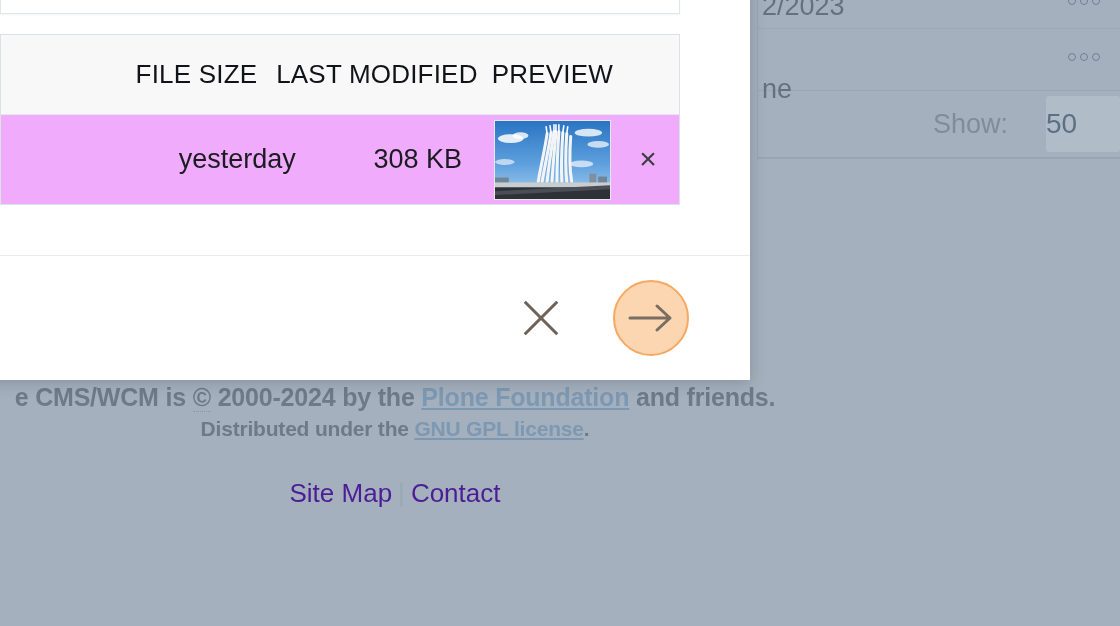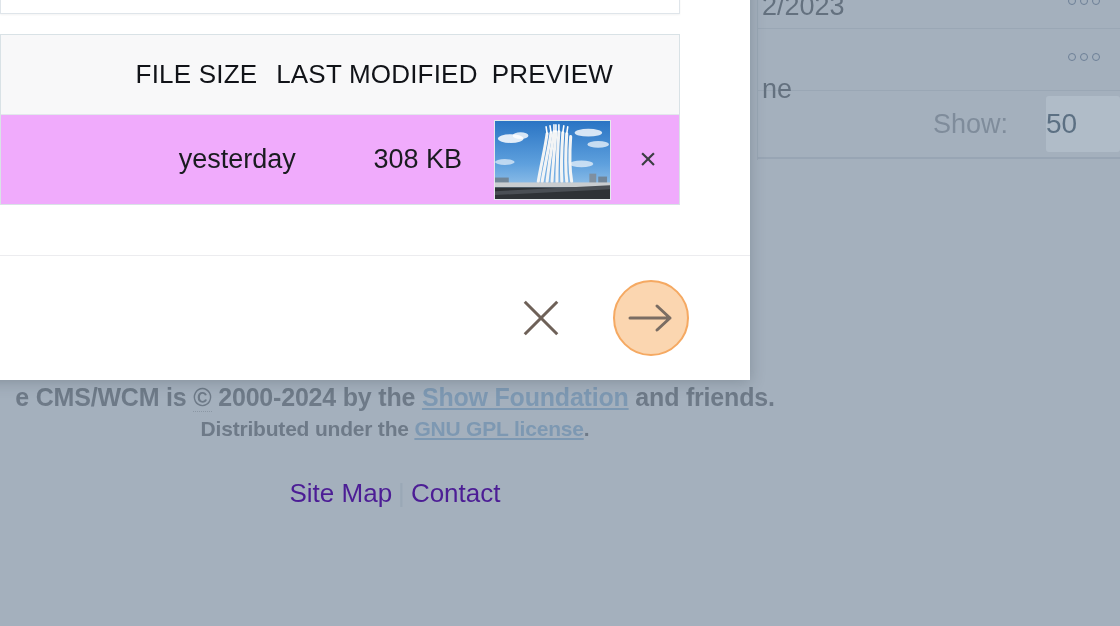--- a/index.html
+++ b/index.html
@@ -298,21 +298,21 @@
       <i></i>
   </div>
 
   <div id="bg-show-bar">
     <span id="bg-show-label">Show:</span>
     <span class="show-opt active">50</span>
   </div>
 
   <div id="site-footer">
     <div id="footer-copy">
-      <span>e CMS/WCM is </span><span class="copy-mark">©</span><span> 2000-2024 by the </span><a href="#">Show Foundation</a><span> and friends.</span>
+      <span>e CMS/WCM is </span><span class="copy-mark">©</span><span> 2000-2024 by the </span><a href="#">Plone Foundation</a><span> and friends.</span>
     </div>
     <div id="footer-copy" class="footer-copy" style="color:#6e7a88;font-size:21px;font-weight:bold;line-height:31px;white-space:nowrap;">
       <span>Distributed under the </span><a href="#">GNU GPL license</a><span>.</span>
     </div>
     <div id="footer-links">
       <a href="#" class="plain">Site Map</a><span class="sep">|</span><a href="#" class="plain">Contact</a>
     </div>
   </div>
 </div>
 

